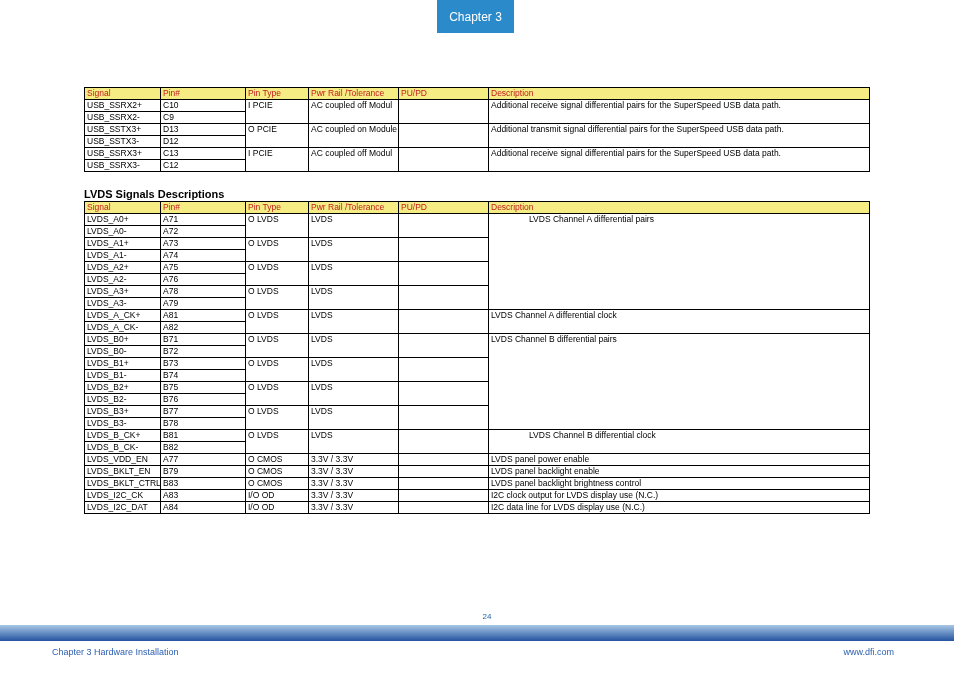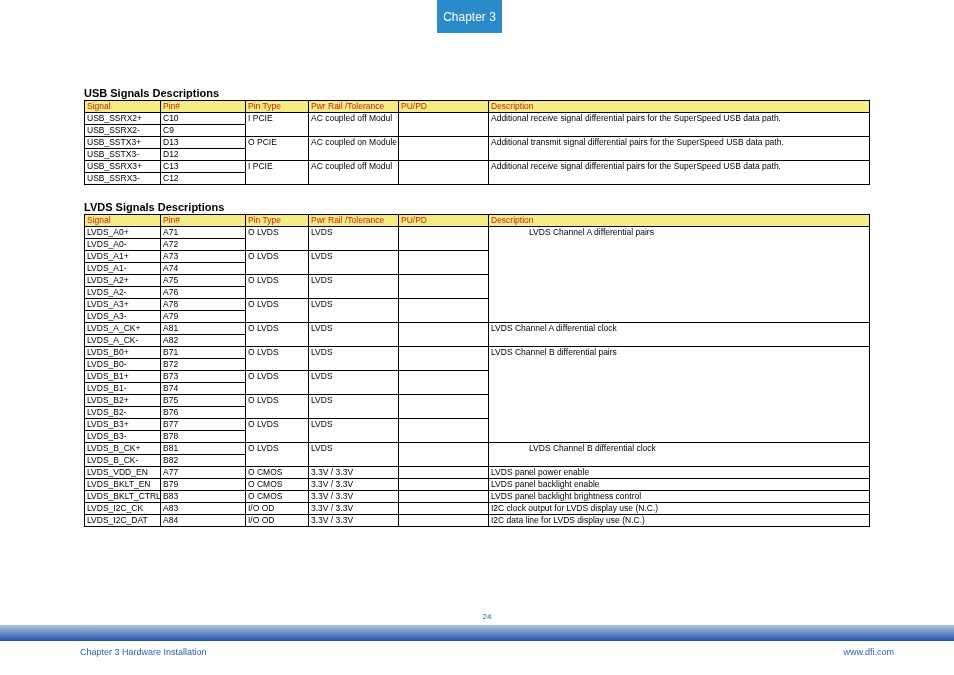--- a/index.html
+++ b/index.html
@@ -8,21 +8,21 @@
     background: #fff;
     width: 954px;
     height: 675px;
     position: relative;
     font-size: 9px;
   }
   .chapter-tab {
     position: absolute;
     top: 0;
     left: 437px;
-    width: 65px;
+    width: 77px;
     height: 33px;
     background: #2b8aca;
     color: #fff;
     display: flex;
     align-items: center;
     justify-content: center;
     font-size: 12px;
     font-weight: normal;
   }
   .content {
@@ -79,33 +79,32 @@
     margin-bottom: 4px;
     padding-left: 20px;
   }
   .grad-bar {
     height: 16px;
     background: linear-gradient(to bottom, #a7c8e5 0%, #2553a0 100%);
   }
   .footer-text {
     display: flex;
     justify-content: space-between;
-    padding: 6px 60px 18px 80px;
+    padding: 6px 60px 18px 52px;
     font-size: 9px;
     color: #2b5fb0;
   }
 </style>
 </head>
 <body>
 
 <div class="chapter-tab">Chapter 3</div>
 
 <div class="content">
 
-  <div class="section-title">USB Signals Descriptions</div>
   <table>
     <colgroup>
       <col class="col-signal">
         <col class="col-pin">
         <col class="col-pintype">
         <col class="col-pwr">
         <col class="col-pupd">
         <col class="col-desc">
     </colgroup>
     <thead>

